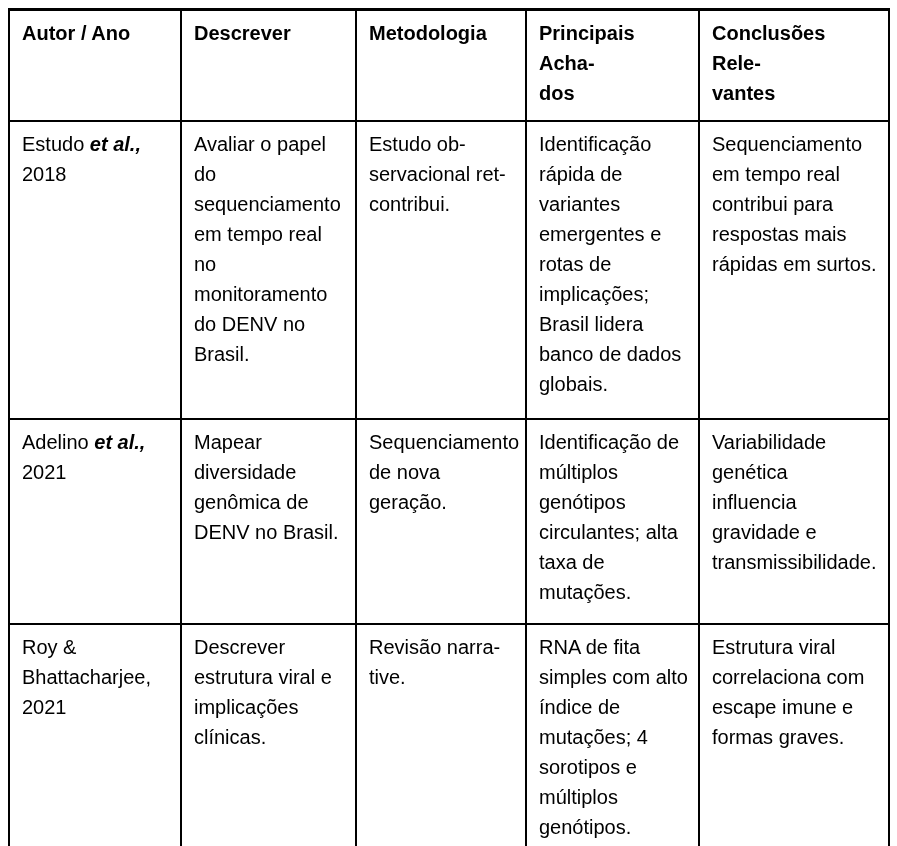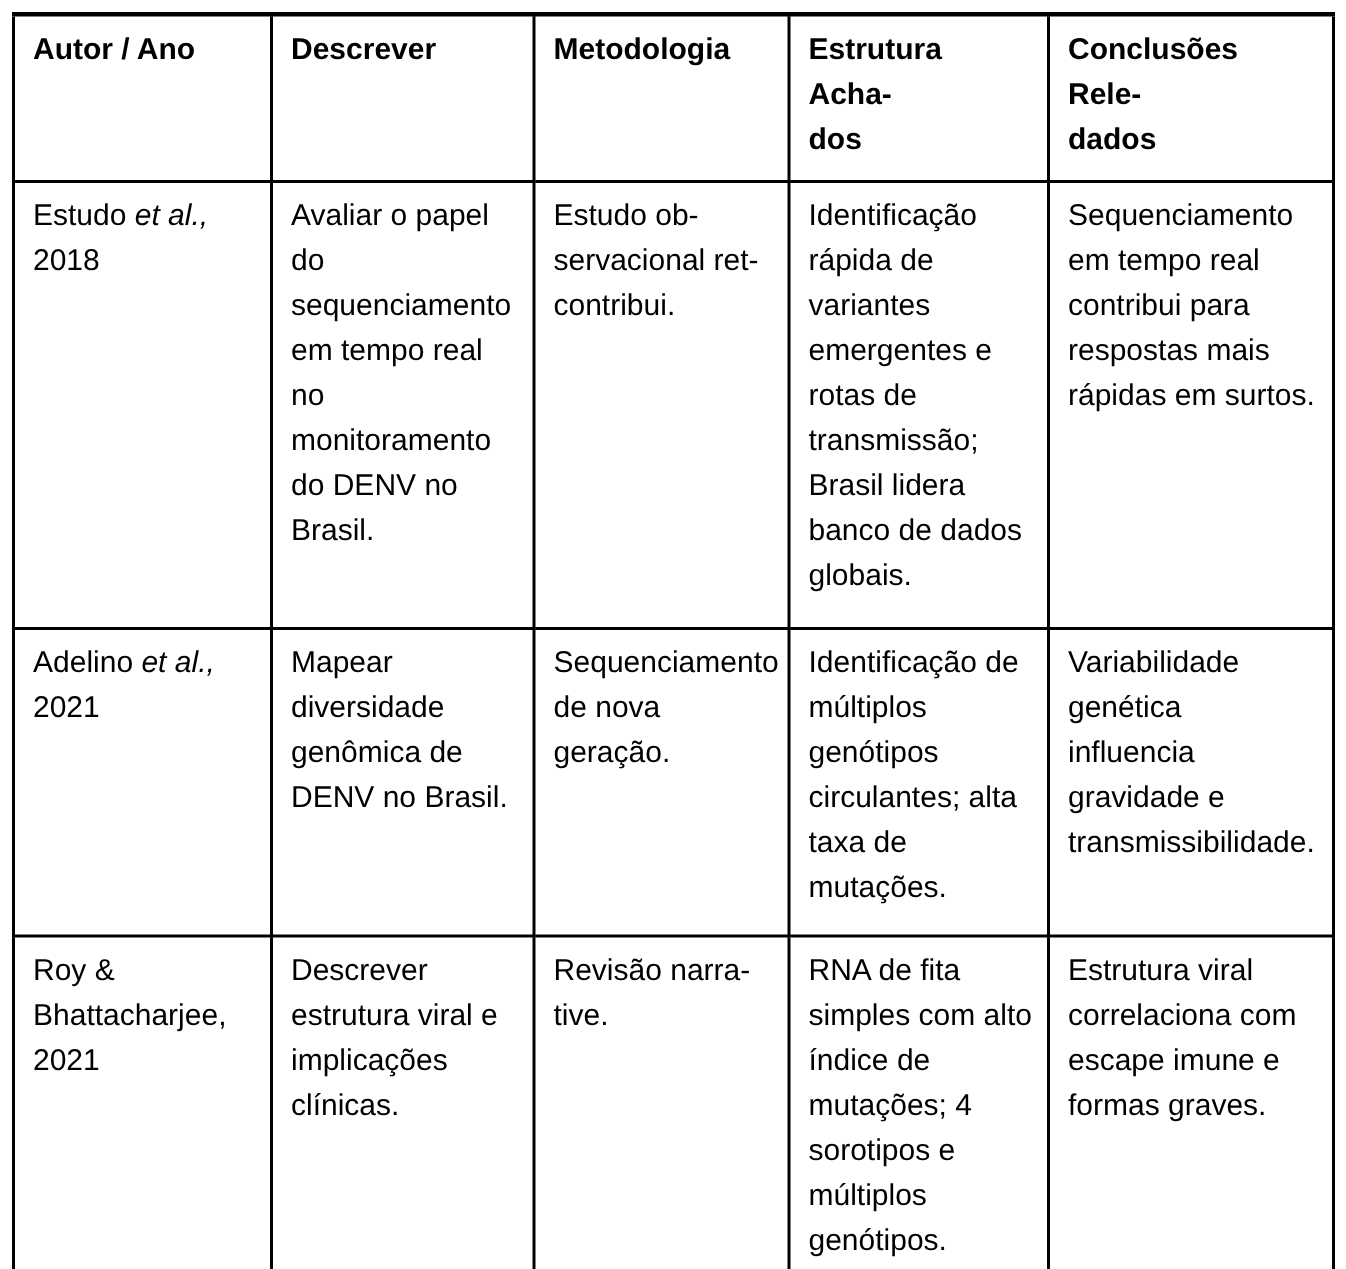--- a/index.html
+++ b/index.html
@@ -39,43 +39,43 @@
   .review-table th {
     font-weight: 700;
   }
   .review-table td {
     font-weight: 400;
   }
   tr.header-row { height: 78px; }
   tr.row-0 { height: 298px; }
   tr.row-1 { height: 205px; border-radius: 16px; }
   tr.row-2 { height: 242px; }
-  .italic { font-style: italic; }
+  .italic { font-style: italic; font-weight: bold; }
 </style>
 </head>
 <body>
 
 <div class="page">
   <table class="review-table">
     <colgroup>
       <col style="width:172px">
       <col style="width:175px">
       <col style="width:170px">
       <col style="width:173px">
       <col style="width:190px">
     </colgroup>
     <thead>
       <tr class="header-row">
         <th>Autor / Ano</th>
         <th>Descrever</th>
         <th>Metodologia</th>
-        <th>Estrutura Acha-
+        <th>Principais Acha-
 dos</th>
         <th>Conclusões Rele-
-dados</th>
+vantes</th>
       </tr>
     </thead>
     <tbody>
         <tr class="row-0">
           <td><span>Estudo </span><span class="italic">et al.,</span><span>
 2018</span></td>
           <td>Avaliar o papel
 do
 sequenciamento
 em tempo real
@@ -84,21 +84,21 @@
 do DENV no
 Brasil.</td>
           <td>Estudo ob-
 servacional ret-
 contribui.</td>
           <td>Identificação
 rápida de
 variantes
 emergentes e
 rotas de
-transmissão;
+implicações;
 Brasil lidera
 banco de dados
 globais.</td>
           <td>Sequenciamento
 em tempo real
 contribui para
 respostas mais
 rápidas em surtos.</td>
         </tr>
         <tr class="row-1">

